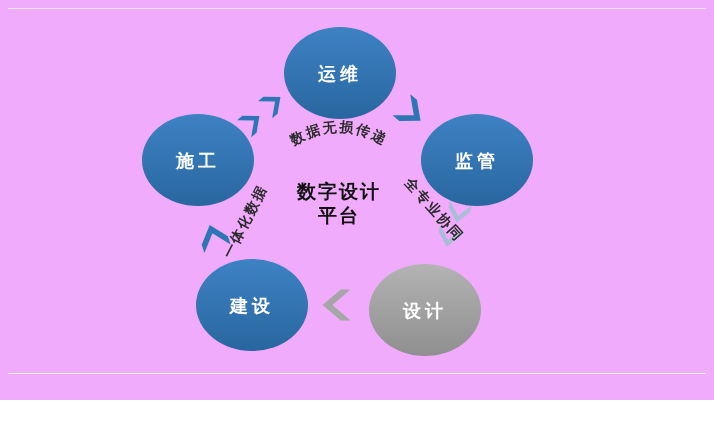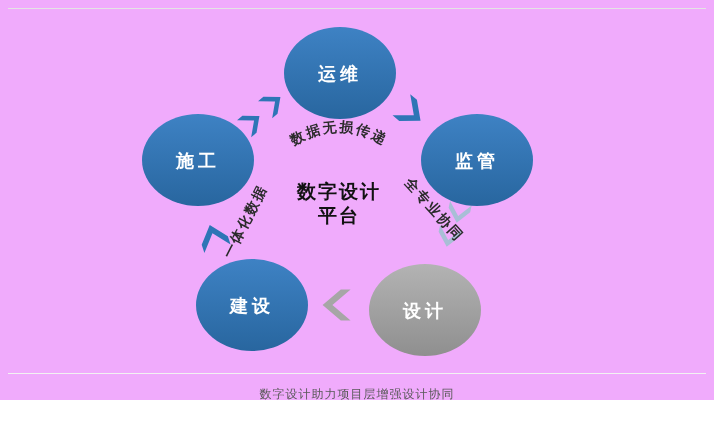--- a/index.html
+++ b/index.html
@@ -104,15 +104,14 @@
       <textPath href="#arcPath" startOffset="50%">数据无损传递</textPath>
     </text>
 
     <text class="flow-label" transform="translate(404,183) rotate(48)">全专业协同</text>
 
     <text class="flow-label" transform="translate(231,259) rotate(-63)">一体化数据</text>
   </svg>
 
   <div class="hairline bottom"></div>
 
-  <div class="caption">数字设计助力项目层增强设计协同</div>
 
 </div>
 
 </body></html>

